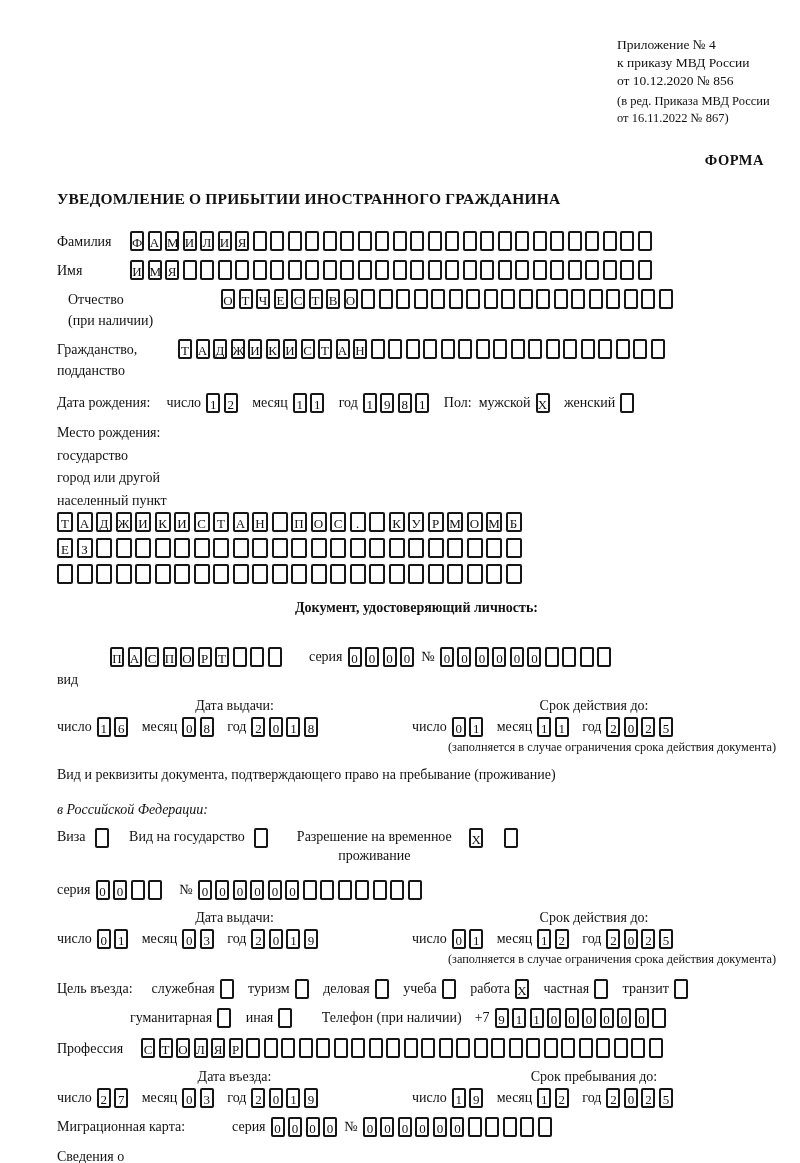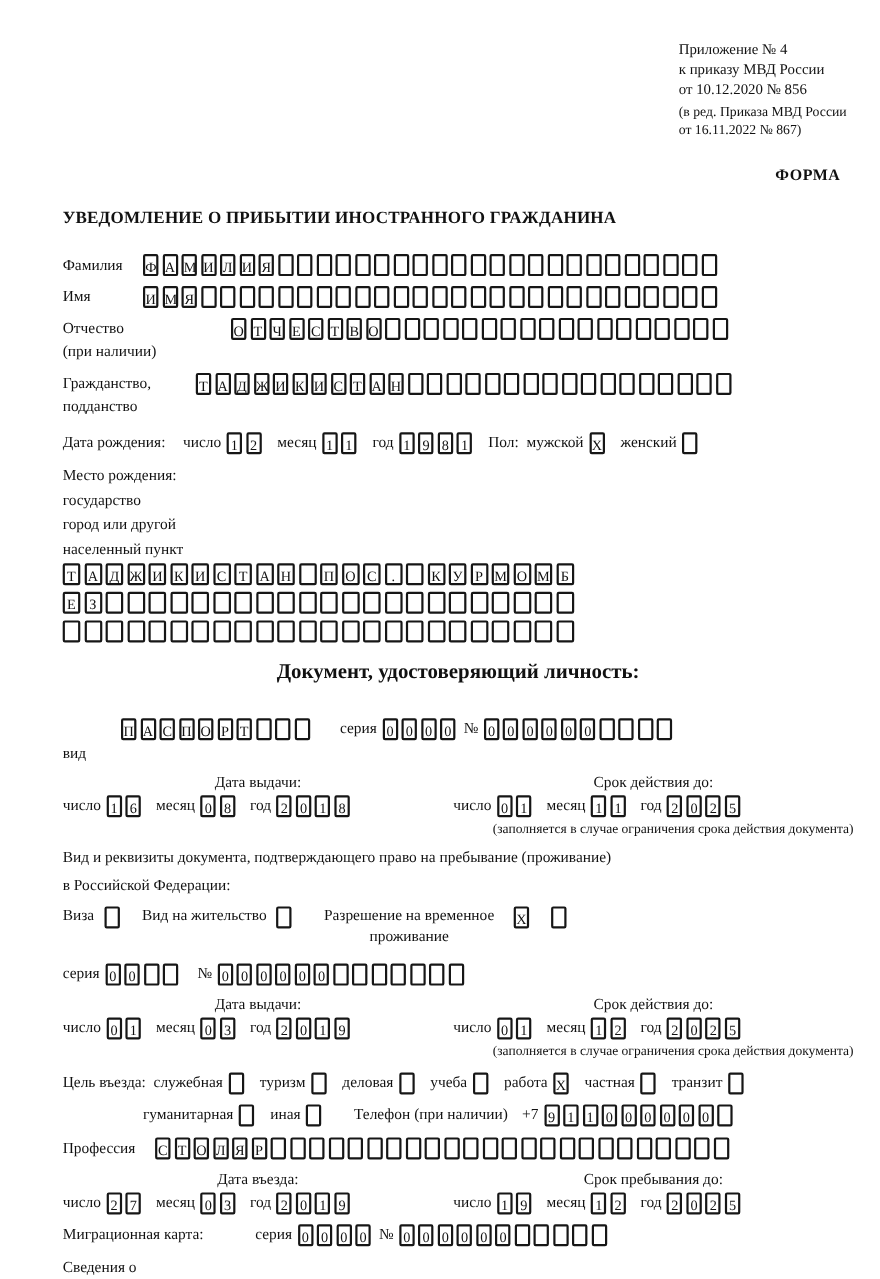--- a/index.html
+++ b/index.html
@@ -16,21 +16,21 @@
   .forma { text-align: right; font-weight: bold; font-size: 14.5px; margin-top: 26px; padding-right: 12px; letter-spacing: .5px; }
   
   .title { font-weight: bold; font-size: 15.5px; line-height: 1.55; margin-top: 18px; letter-spacing: .2px; }
   .title-underline { display: inline-block; width: 58px; border-bottom: 2.5px solid #333; margin-left: 10px; vertical-align: baseline; height: 10px; }
   .sec-heading { text-align: center; font-weight: bold; font-size: 14.3px; margin-top: 26px; letter-spacing: .2px; }
   
   .row { display: flex; align-items: flex-start; margin-top: 8px; }
   .lbl { font-size: 14px; line-height: 1.5; flex-shrink: 0; }
   .w73 { width: 73px; }
   .w121 { width: 121px; }
-  .w153 { width: 153px; }
+  .w153 { width: 153px; margin-left: 11px; }
   .w148 { width: 148px; }
   .cells { display: inline-flex; flex-wrap: nowrap; align-items: center; }
   .cell {
     display: inline-block; width: 14px; height: 20px; border: 2px solid #161616;
     border-radius: 2px; margin-right: 3.5px; text-align: center; font-size: 13px;
     line-height: 19px; background: #fff; flex-shrink: 0;
   }
   .cells-md .cell { width: 16px; }
   .cells-lg .cell { width: 18px; height: 21px; }
   .inline-lbl { font-size: 14px; margin: 0 5px 0 10px; white-space: nowrap; }
@@ -51,21 +51,21 @@
   .mw190 { max-width: 185px; }
   
   .purpose-row { display: flex; align-items: center; margin-top: 9px; flex-wrap: nowrap; }
   .purpose-row .p-lbl { font-size: 14px; margin: 0 5px 0 11px; white-space: nowrap; }
   .purpose-row .p-lbl.first { margin-left: 0; }
   .indent130 { margin-left: 73px; }
   
   .split { display: flex; align-items: flex-start; margin-top: 9px; flex-direction: column; }
   .lbl-stack { font-size: 14px; line-height: 1.6; flex-shrink: 0; }
   .cellrows .cells { margin-bottom: 6px; }
-  .doc-heading { text-align: center; font-weight: bold; font-size: 19px; margin-top: 10px; }
+  .doc-heading { text-align: center; font-weight: bold; font-size: 14px; margin-top: 10px; }
   .text-line { font-size: 14px; margin-top: 9px; line-height: 1.5; }
   .phone-prefix { font-size: 14px; margin: 0 5px 0 8px; }
 </style>
 </head>
 <body>
 
 <div class="page">
 
   <div class="hdr-block">
     <div>Приложение № 4</div>
@@ -425,31 +425,31 @@
             <span class="cell">0</span>
             <span class="cell">2</span>
             <span class="cell">5</span>
           </span>
       </div>
       <div class="note">(заполняется в случае ограничения срока действия документа)</div>
     </div>
   </div>
 
   <div class="text-line">Вид и реквизиты документа, подтверждающего право на пребывание (проживание)</div>
-  <div class="text-line" style="margin-top:4px;">в Российской Федерации:</div>
+  <div class="text-line" style="margin-top:14px;font-style:italic;">в Российской Федерации:</div>
 
   <div class="opts">
     <div class="opt">
       <div class="opt-label">Виза</div>
       <span class="cells">
           <span class="cell"></span>
         </span>
     </div>
     <div class="opt">
-      <div class="opt-label">Вид на жительство</div>
+      <div class="opt-label">Вид на государство</div>
       <span class="cells">
           <span class="cell"></span>
         </span>
     </div>
     <div class="opt">
       <div class="opt-label opt-c mw170">Разрешение на временное проживание</div>
       <span class="cells">
           <span class="cell">X</span>
         </span>
     </div>
@@ -529,21 +529,21 @@
             <span class="cell">2</span>
             <span class="cell">5</span>
           </span>
       </div>
       <div class="note">(заполняется в случае ограничения срока действия документа)</div>
     </div>
   </div>
 
   <div class="purpose-row" style="margin-top:12px;">
     <span class="p-lbl first">Цель въезда:</span>
-    <span class="p-lbl" style="margin-left:2px;">служебная</span>
+    <span class="p-lbl" style="margin-left:14px;">служебная</span>
     <span class="cells">
         <span class="cell"></span>
       </span>
     <span class="p-lbl">туризм</span>
     <span class="cells">
         <span class="cell"></span>
       </span>
     <span class="p-lbl">деловая</span>
     <span class="cells">
         <span class="cell"></span>

